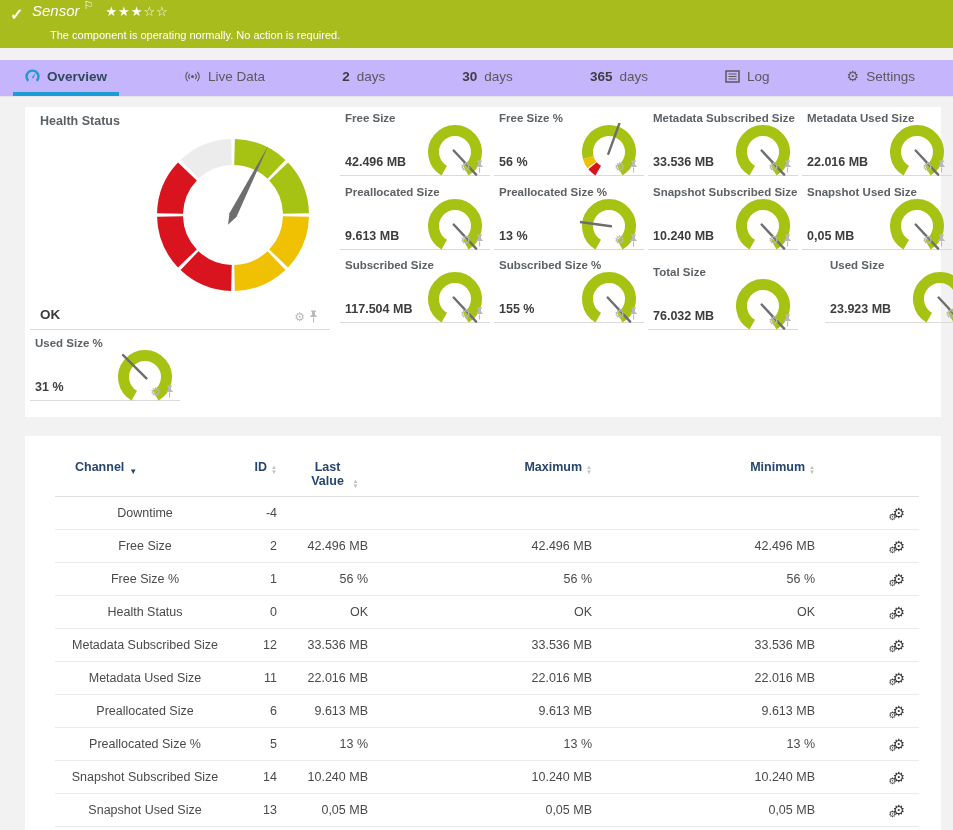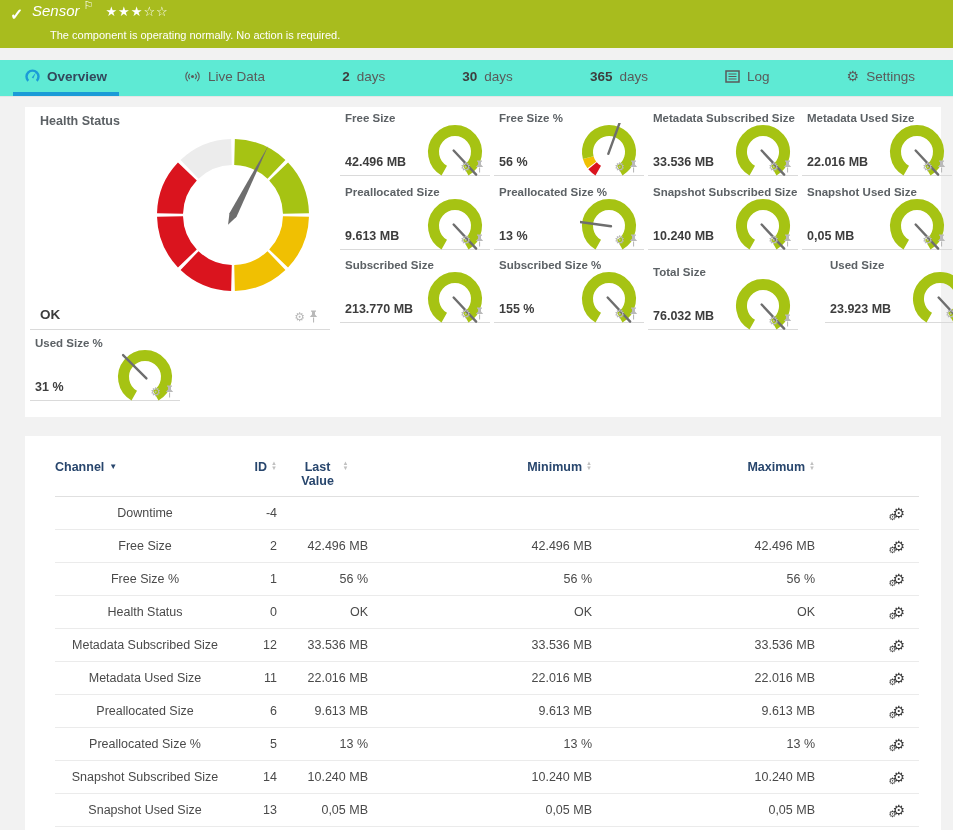--- a/index.html
+++ b/index.html
@@ -9,21 +9,21 @@
   .banner{position:absolute;top:0;left:0;width:953px;height:48px;color:#fff;}
   .check{position:absolute;left:10px;top:5px;font-size:16px;font-weight:bold;}
   .title-line{position:absolute;left:32px;top:2px;white-space:nowrap;display:flex;align-items:baseline;}
   .kicker{font-style:italic;font-size:15px;}
   .btitle{font-size:19px;font-weight:bold;margin-left:7px;letter-spacing:-0.2px;}
   .flag{font-size:11px;margin-left:4px;position:relative;top:-7px;cursor:pointer;}
   .stars{font-size:13px;margin-left:12px;letter-spacing:1px;cursor:pointer;}
   .subtitle{position:absolute;left:50px;top:29px;font-size:11px;}
 
   
-  .tabbar{position:absolute;top:60px;left:0;width:953px;height:37px;background:#5eead4;border-bottom:1px solid #e6e6e6;
+  .tabbar{position:absolute;top:60px;left:0;width:953px;height:37px;background:#c4b5fd;border-bottom:1px solid #e6e6e6;
           display:flex;align-items:stretch;justify-content:space-between;padding:0 26px 0 13px;box-sizing:border-box;}
   .tab{display:flex;align-items:center;gap:7px;padding:0 12px;border-bottom:4px solid transparent;cursor:pointer;
        font-size:13.5px;color:#5a5a5a;}
   .tab .num{font-weight:bold;color:#3e3e3e;}
   .tab.active{border-bottom-color:#1b9bd7;}
   .tab.active .tab-label{color:#33485c;font-weight:bold;}
   .ticon{flex:0 0 auto;}
   .gearchar{font-size:14px;line-height:1;}
 
   
@@ -40,21 +40,21 @@
   .tgear{font-size:12px;color:#b9b9b9;line-height:1;cursor:pointer;}
   #health-tile .tile-label{left:10px;top:7px;font-size:12.5px;}
   #health-tile .tile-value{left:10px;bottom:7px;font-size:13.5px;}
   #health-tile .tile-gauge{top:18px;left:113px;}
   #health-tile .tile-icons{right:12px;bottom:6px;}
 
   
   .t-header{display:grid;grid-template-columns:180px 42px 91px 224px 223px 1fr;
             margin:20px 22px 0 30px;height:41px;border-bottom:1px solid #e0e0e0;
             color:#28466d;font-size:12.5px;font-weight:bold;align-items:start;box-sizing:border-box;}
-  .t-header .hc{display:flex;justify-content:flex-end;align-items:flex-start;padding-top:4px;cursor:pointer;}
+  .t-header .hc{display:flex;justify-content:flex-end;align-items:flex-end;padding-top:4px;cursor:pointer;margin-left:20px;}
   .t-header .hc.left{justify-content:flex-start;}
   .t-header .hc.center{justify-content:center;text-align:center;}
   .wrapw{display:inline-block;width:42px;text-align:center;}
   .sort{display:inline-flex;flex-direction:column;font-size:6px;line-height:5px;color:#c0c0c0;margin-left:4px;position:relative;top:1px;font-style:normal;}
   .caret{font-size:8px;color:#28466d;margin-left:5px;position:relative;top:2px;}
   .t-row{display:grid;grid-template-columns:180px 42px 91px 224px 223px 1fr;
          margin:0 22px 0 30px;height:33px;border-bottom:1px solid #ebebeb;
          font-size:12.5px;color:#4a4a4a;align-items:center;box-sizing:border-box;}
   .t-row .cell{text-align:right;white-space:nowrap;}
   .t-row .cell.ch{text-align:center;}
@@ -237,21 +237,21 @@
           <rect x="4" y="7.5" width="1.1" height="5" fill="#b9b9b9"></rect>
         </svg>
       </div>
     </div>
     <div class="tile" style="left: 315px; top: 147px; width: 150px; height: 69px;">
       <div class="tile-label">Subscribed Size</div>
       <svg class="tile-gauge" width="58" height="58" viewBox="0 0 58 58">
         <path d="M 18.25 47.62 A 21.5 21.5 0 1 1 39.75 47.62" fill="none" stroke="#a6c313" stroke-width="11"></path>
         <line x1="27.64" y1="27.54" x2="50.14" y2="51.67" stroke="#6e6e6e" stroke-width="2.4" stroke-linecap="round"></line>
       </svg>
-      <div class="tile-value">213.770 MB</div>
+      <div class="tile-value">117.504 MB</div>
       <div class="tile-icons">
         <span class="tgear">⚙</span>
         <svg width="9" height="13" viewBox="0 0 9 13" style="cursor:pointer">
           <path d="M2 0.5 h5 v1.3 h-1 v2.8 l2.2 2.4 H0.8 L3 4.6 V1.8 H2 Z" fill="#b9b9b9"></path>
           <rect x="4" y="7.5" width="1.1" height="5" fill="#b9b9b9"></rect>
         </svg>
       </div>
     </div>
     <div class="tile" style="left: 469px; top: 147px; width: 150px; height: 69px;">
       <div class="tile-label">Subscribed Size %</div>
@@ -352,33 +352,33 @@
         </span>
       </div>
       <div class="hc center">
         <span class="wrapw">Last Value</span>
         <span class="sort">
           <i>▲</i>
           <i>▼</i>
         </span>
       </div>
       <div class="hc">
+        <span>Maximum</span>
+        <span class="sort">
+          <i>▲</i>
+          <i>▼</i>
+        </span>
+      </div>
+      <div class="hc">
         <span>Minimum</span>
         <span class="sort">
           <i>▲</i>
           <i>▼</i>
         </span>
       </div>
-      <div class="hc">
-        <span>Maximum</span>
-        <span class="sort">
-          <i>▲</i>
-          <i>▼</i>
-        </span>
-      </div>
       <div class="hc"></div>
     </div>
   <div id="t-rows">
       <div class="t-row">
         <div class="cell ch">Downtime</div>
         <div class="cell">-4</div>
         <div class="cell"></div>
         <div class="cell"></div>
         <div class="cell"></div>
         <div class="cell ic">

